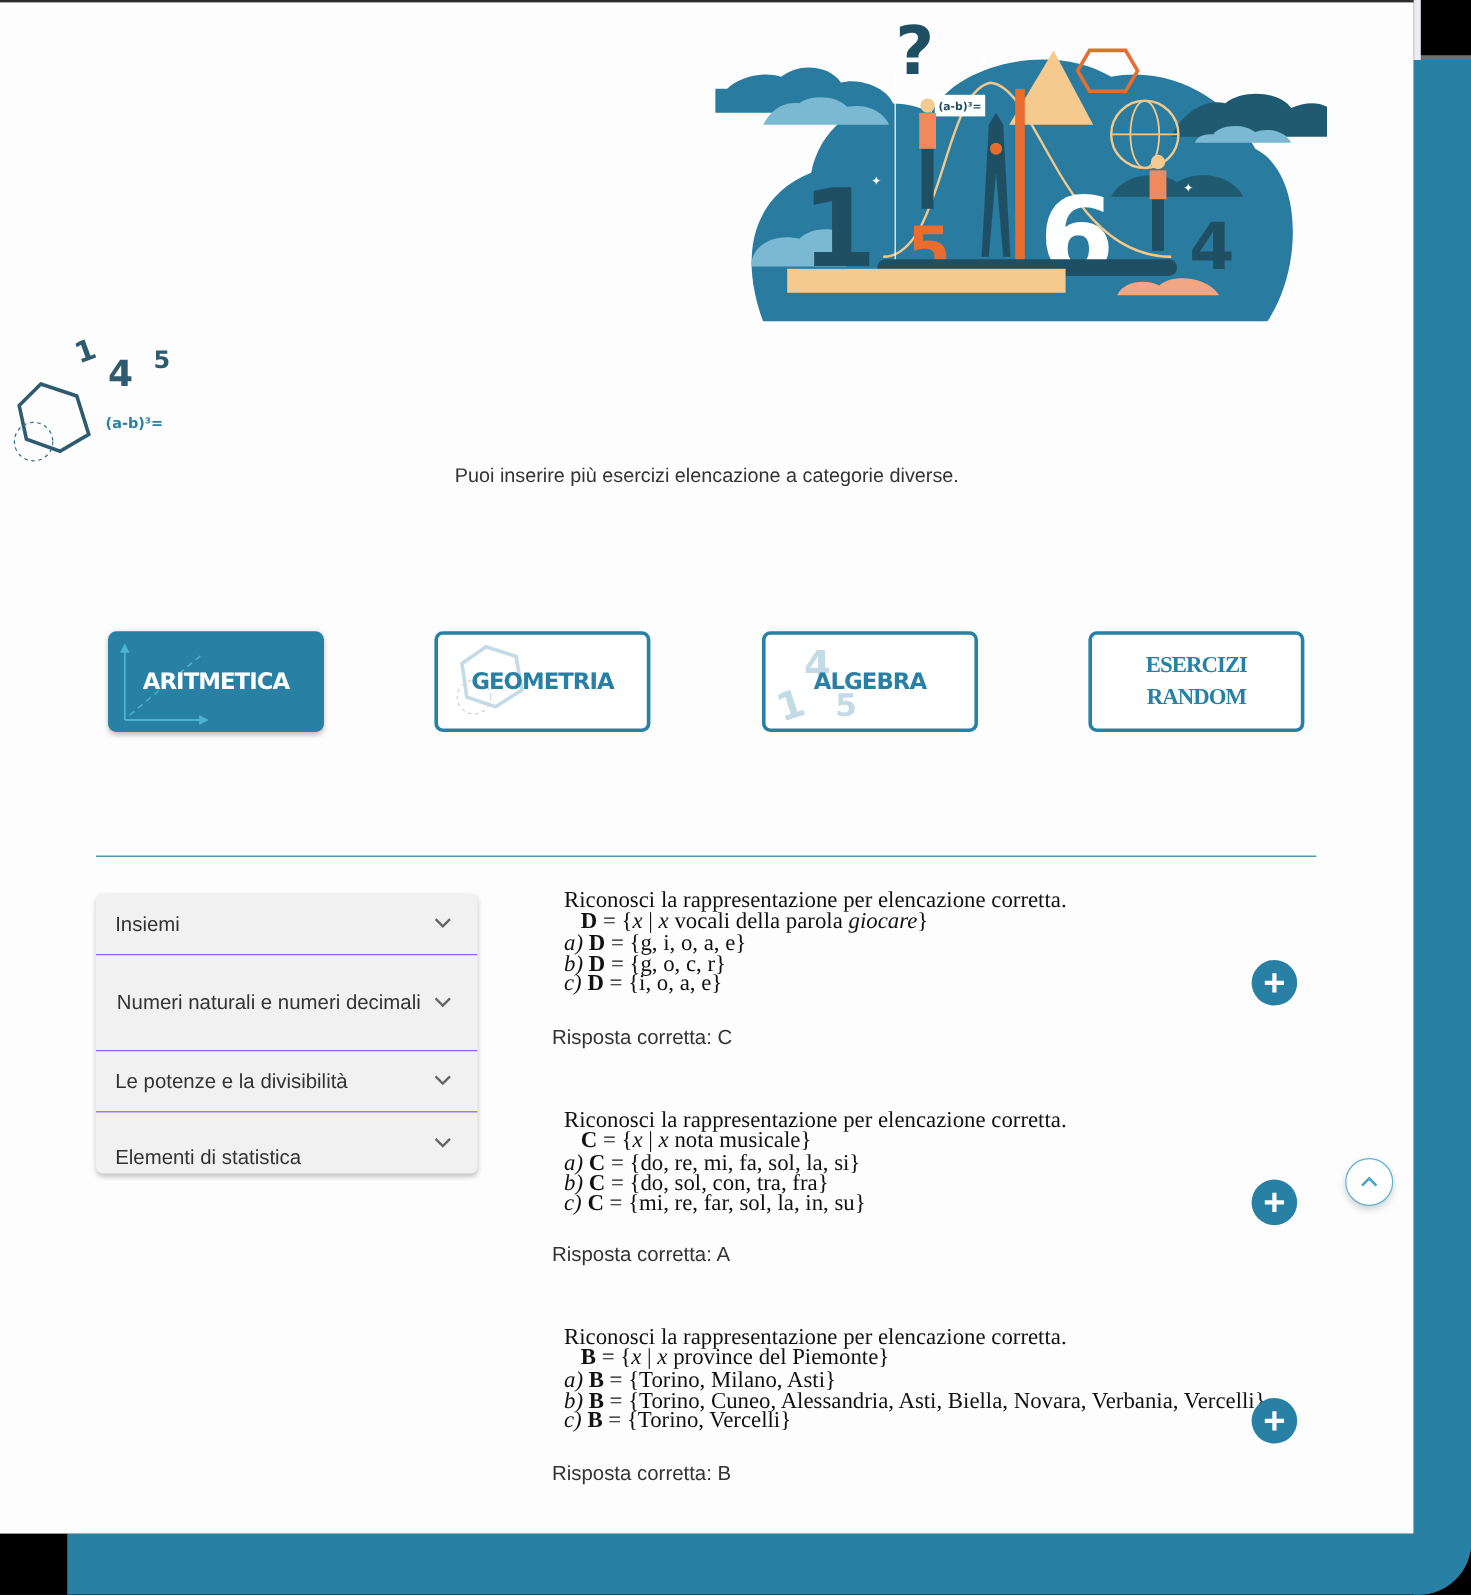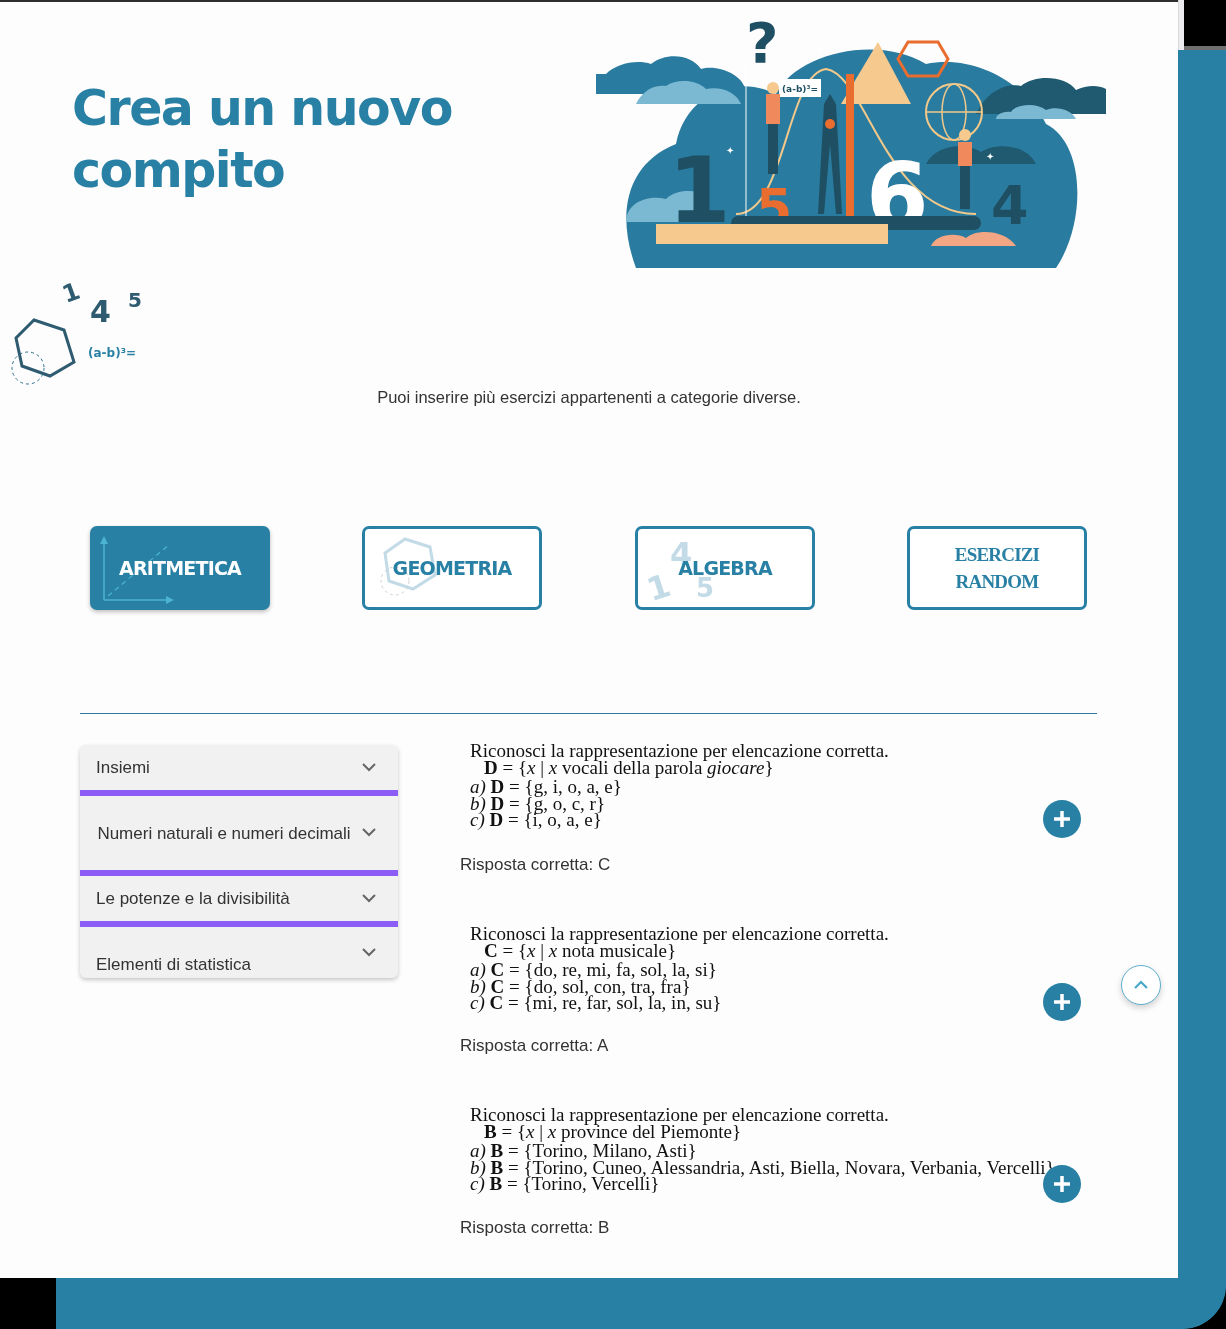--- a/index.html
+++ b/index.html
@@ -25,21 +25,21 @@
 
   .cat-btn { position: absolute; top: 524px; width: 180px; height: 84px; border-radius: 7px; display: flex; align-items: center; justify-content: center; text-align: center; font-family: "DejaVu Sans", sans-serif; font-weight: bold; font-size: 19px; line-height: 27px; letter-spacing: -0.8px; cursor: pointer; overflow: hidden; }
   .cat-btn.active { background: #2880a4; color: #fff; box-shadow: 0 2px 4px rgba(0,0,0,0.25); }
   .cat-btn.outline { background: #fff; color: #2880a4; border: 3px solid #2880a4; }
   .cat-btn .label { position: relative; z-index: 2; }
   .cat-btn svg.bgdeco { position: absolute; left: 0; top: 0; z-index: 1; }
 
   .divider { position: absolute; left: 80px; top: 711px; width: 1017px; height: 1px; background: #2e7a99; }
 
   .accordion { position: absolute; left: 80px; top: 743px; width: 318px; background: #f1f1f1; border-radius: 6px; box-shadow: 0 2px 4px rgba(0,0,0,0.22); overflow: hidden; }
-  .acc-item { position: relative; display: flex; align-items: center; padding: 0 46px 0 16px; color: #333; font-size: 17px; line-height: 27px; border-bottom: 6px solid #8b5cf6; cursor: pointer; }
+  .acc-item { position: relative; display: flex; align-items: center; padding: 0 46px 0 16px; color: #333; font-size: 17px; line-height: 27px; border-bottom: 1px solid #8b5cf6; cursor: pointer; }
   .acc-item:last-child { border-bottom: none; align-items: flex-end; }
   .acc-item.center .acc-label { width: 100%; text-align: center; }
   .acc-chev { position: absolute; right: 22px; top: 50%; margin-top: -6px; width: 14px; height: 10px; }
 
   .exercise { position: absolute; left: 460px; width: 640px; }
   .ex-body { position: relative; padding-left: 10px; font-family: "Liberation Serif", "DejaVu Serif", serif; color: #111; font-size: 19px; line-height: 16.5px; }
   .ex-body .q { margin-bottom: 0; }
   .ex-body .set { padding-left: 14px; margin-bottom: 3px; }
   .ex-body b { font-weight: bold; }
   .ex-body i { font-style: italic; }
@@ -51,24 +51,20 @@
 </head>
 <body>
 
 <div class="backdrop-shadow"></div>
 <div class="backdrop-right"></div>
 <div class="backdrop-bottom"></div>
 <div class="scrollbar"></div>
 
 <div class="window">
 
-  <h1 class="page-title">
-    <span>Crea un nuovo</span><br>
-    <span>compito</span>
-  </h1>
 
   <svg class="hero" viewBox="0 0 510 254">
 
     <path d="M40 254 C20 200 30 150 80 130 C90 80 140 60 180 80 C200 40 280 20 330 50 C380 40 430 70 450 110 C490 130 490 210 460 254 Z" fill="#2a7ba0"></path>
 
     <path d="M0 60 L0 80 L150 80 C150 60 120 50 105 55 C95 40 70 38 55 50 C40 45 20 50 10 60 Z" fill="#2a7ba0"></path>
     <path d="M40 90 L145 90 C140 78 125 72 110 75 C100 65 80 65 70 72 C55 70 45 80 40 90 Z" fill="#7bb9d2"></path>
     <path d="M30 208 C30 190 50 180 70 185 C80 175 100 175 110 182 L110 208 Z" fill="#7bb9d2"></path>
 
     <path d="M380 100 L510 100 L510 75 C500 70 490 72 480 76 C470 62 440 60 425 72 C410 68 390 78 380 100 Z" fill="#1f5a70"></path>
@@ -126,21 +122,21 @@
   <svg class="deco" viewBox="0 0 160 120">
     <text x="55" y="30" font-family="DejaVu Sans, sans-serif" font-weight="bold" font-size="24" fill="#2e5b70" transform="rotate(-20 60 22)">1</text>
     <text x="82" y="50" font-family="DejaVu Sans, sans-serif" font-weight="bold" font-size="30" fill="#2e5b70">4</text>
     <text x="120" y="35" font-family="DejaVu Sans, sans-serif" font-weight="bold" font-size="20" fill="#2e5b70">5</text>
     <path d="M26 48 L56 58 L66 90 L42 104 L14 94 L8 66 Z" fill="none" stroke="#2e5b70" stroke-width="3"></path>
     <circle cx="20" cy="96" r="16" fill="none" stroke="#2e6f8c" stroke-width="1" stroke-dasharray="3,3"></circle>
     <text x="80" y="85" font-family="DejaVu Sans, sans-serif" font-weight="bold" font-size="12" fill="#2880a4">(a-b)³=</text>
   </svg>
 
   <div class="intro">
-    <div>Puoi inserire più esercizi appartenenti a categorie diverse.</div>
+    <div>Puoi inserire più esercizi elencazione a categorie diverse.</div>
   </div>
 
   <div class="cat-btn active" style="left:90px;align-items:center;">
     <svg class="bgdeco" width="180" height="84">
       <line x1="14" y1="74" x2="14" y2="12" stroke="#4cb3d4" stroke-width="1.5"></line>
       <path d="M10 18 L14 10 L18 18" fill="#4cb3d4"></path>
       <line x1="14" y1="74" x2="82" y2="74" stroke="#4cb3d4" stroke-width="1.5"></line>
       <path d="M76 70 L84 74 L76 78" fill="#4cb3d4"></path>
       <line x1="18" y1="70" x2="80" y2="18" stroke="#4cb3d4" stroke-width="1.2" stroke-dasharray="5,4"></line>
     </svg>

